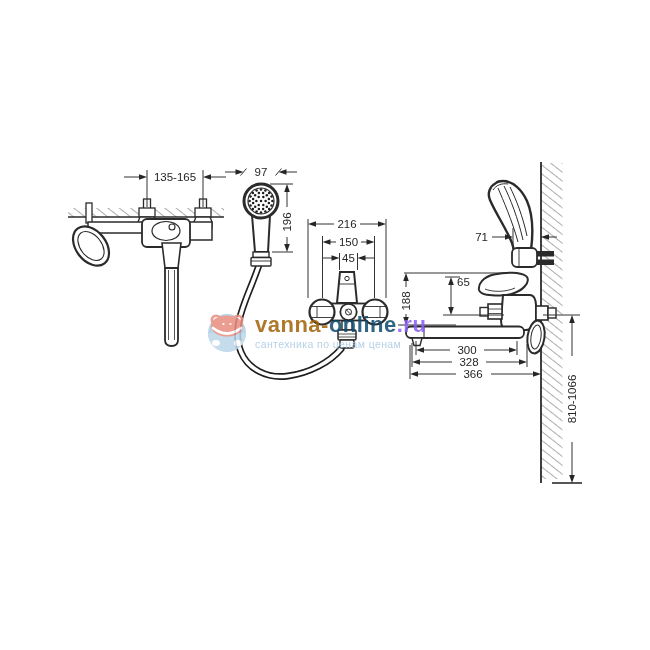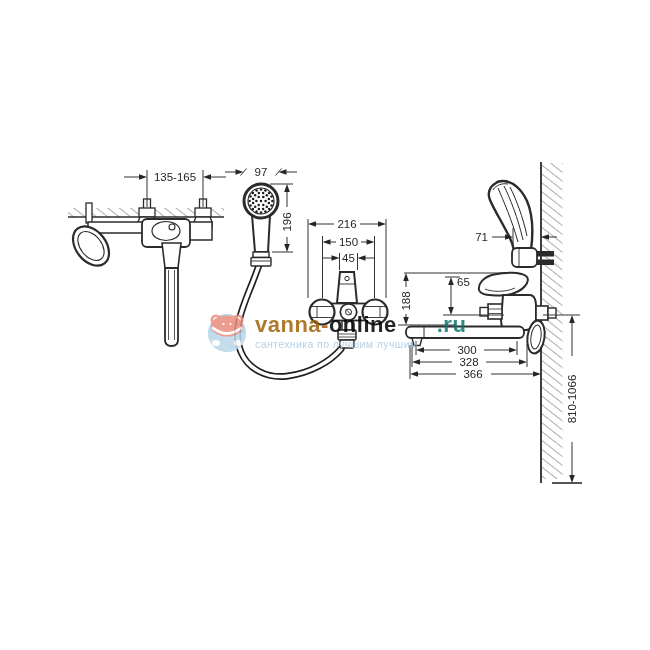--- a/index.html
+++ b/index.html
@@ -5,22 +5,22 @@
   html,body{margin:0;padding:0;background:#ffffff;}
   .stage{position:relative;width:631px;height:650px;background:#ffffff;overflow:hidden;
          font-family:"Liberation Sans",sans-serif;}
   svg text{font-family:"Liberation Sans",sans-serif;font-size:11.5px;fill:#262626;}
   
   .watermark{position:absolute;left:206px;top:311px;display:flex;align-items:center;gap:7px;
              opacity:.85;pointer-events:none;}
   .wm-text{line-height:1;}
   .wm-brand{font-size:22px;font-weight:bold;letter-spacing:.5px;white-space:nowrap;}
   .wm-blue{color:#a16207;}
-  .wm-pink{color:#000000;}
-  .wm-red{color:#0f766e;margin-left:40px;}
+  .wm-pink{color:#0c4a6e;}
+  .wm-red{color:#8b5cf6;}
   .wm-tagline{font-size:10.5px;color:#a9c9e2;letter-spacing:.4px;margin-top:3px;white-space:nowrap;}
 </style>
 </head>
 <body>
 
 <div class="stage">
 
 <svg width="650" height="650" viewBox="0 0 650 650">
   <defs>
     <pattern id="hatch" width="7" height="7" patternUnits="userSpaceOnUse" patternTransform="rotate(-52)">
@@ -319,17 +319,17 @@
     <circle cx="32" cy="8.5" r="1.1" fill="#e98c7f"></circle>
     <ellipse cx="21" cy="15" rx="16" ry="10.5" fill="#e98c7f"></ellipse>
     <path d="M7,17 Q21,28 35,17" stroke="#ffffff" stroke-width="2.8" fill="none" stroke-linecap="round"></path>
     <circle cx="17.5" cy="13" r="1.1" fill="#ffffff"></circle>
     <circle cx="24.5" cy="13" r="1.1" fill="#ffffff"></circle>
     <ellipse cx="10" cy="32" rx="4" ry="3" fill="#ffffff"></ellipse>
     <ellipse cx="32" cy="32" rx="4" ry="3" fill="#ffffff"></ellipse>
   </svg>
   <div class="wm-text">
     <div class="wm-brand"><span class="wm-blue">vanna-</span><span class="wm-pink">online</span><span class="wm-red">.ru</span></div>
-    <div class="wm-tagline">сантехника по лучшим лучшим</div>
+    <div class="wm-tagline">сантехника по ценам ценам</div>
   </div>
 </div>
 
 </div>
 
 </body></html>

